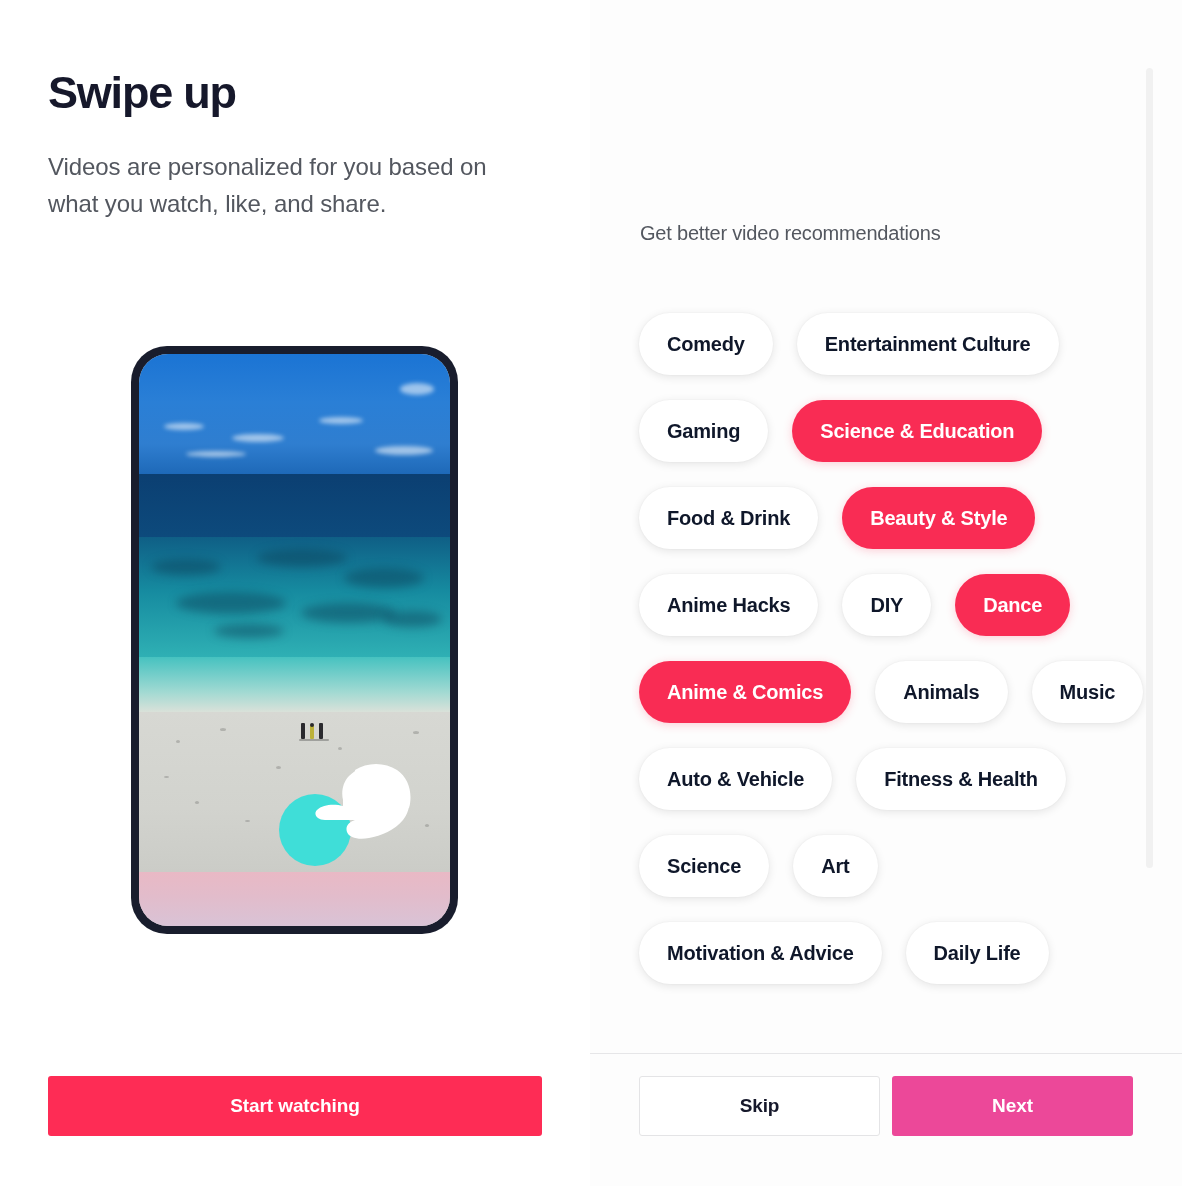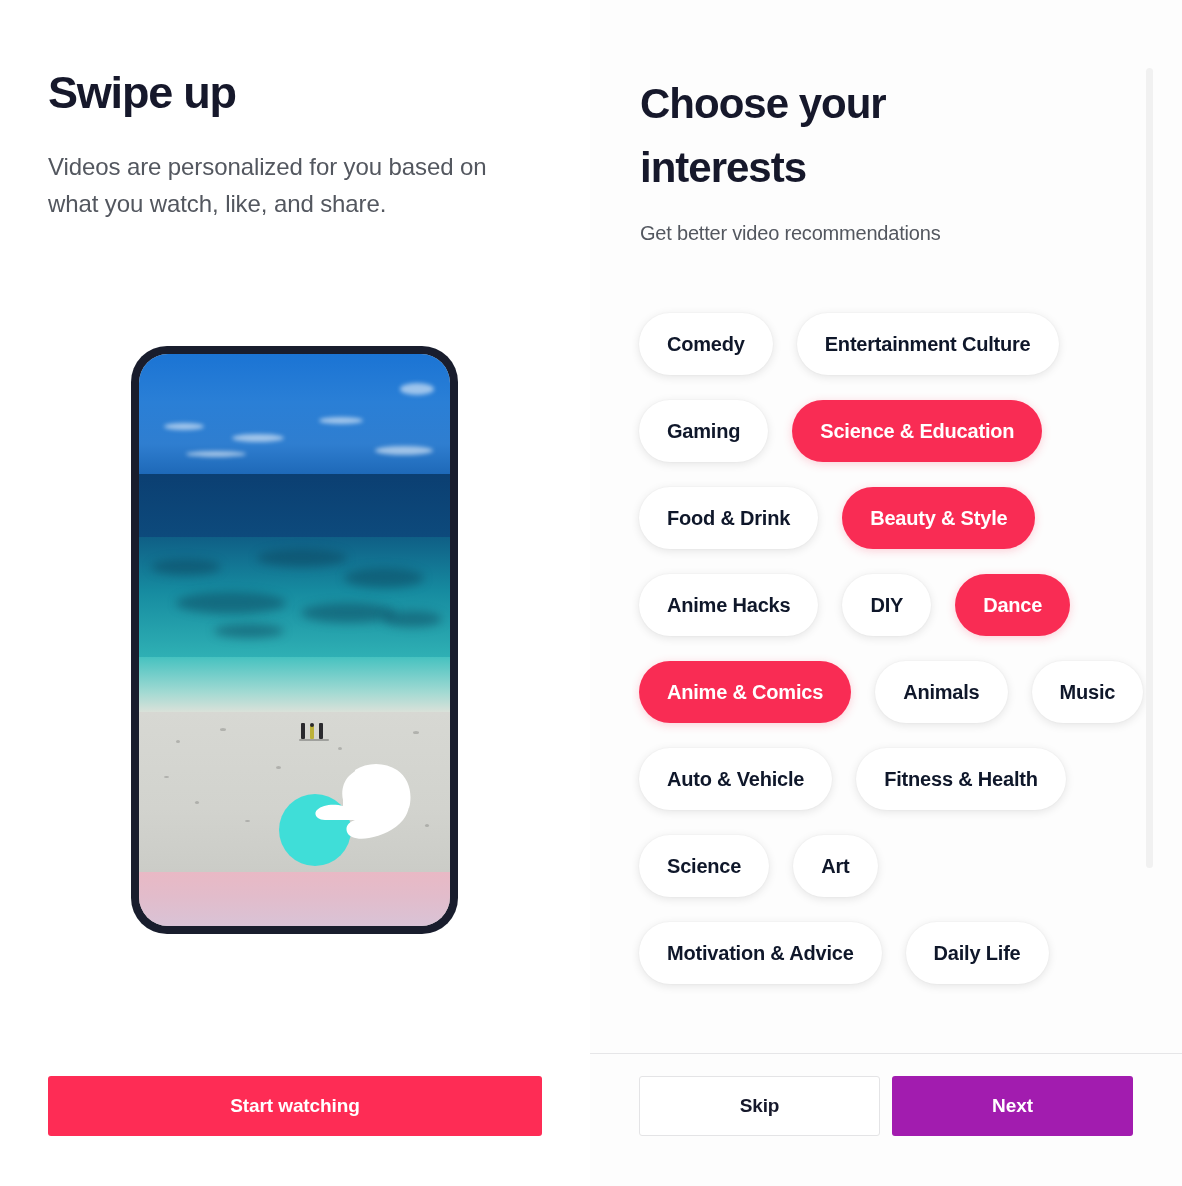--- a/index.html
+++ b/index.html
@@ -246,21 +246,21 @@
     letter-spacing: -0.1px;
     font-family: "Liberation Sans", sans-serif;
     cursor: pointer;
   }
 
   #next-button {
     position: absolute;
     left: 892px; top: 1076px;
     width: 241px;
     height: 60px;
-    background: #a21caf;
+    background: #ec4899;
     border: none;
     border-radius: 3px;
     color: #ffffff;
     font-size: 19px;
     font-weight: bold;
     letter-spacing: -0.1px;
     font-family: "Liberation Sans", sans-serif;
     cursor: pointer;
   }
 </style>
@@ -333,21 +333,20 @@
         </svg>
 
       </div>
     </div>
 
     <button id="start-watching-button">Start watching</button>
   </div>
 
   <div id="right-panel">
 
-    <div id="right-title">Choose your interests</div>
     <div id="right-subtitle">Get better video recommendations</div>
 
     <div id="chips-scroll">
       <div id="chips">
           <button class="chip">Comedy</button>
           <button class="chip">Entertainment Culture</button>
           <button class="chip">Gaming</button>
           <button class="chip selected">Science &amp; Education</button>
           <button class="chip">Food &amp; Drink</button>
           <button class="chip selected">Beauty &amp; Style</button>

